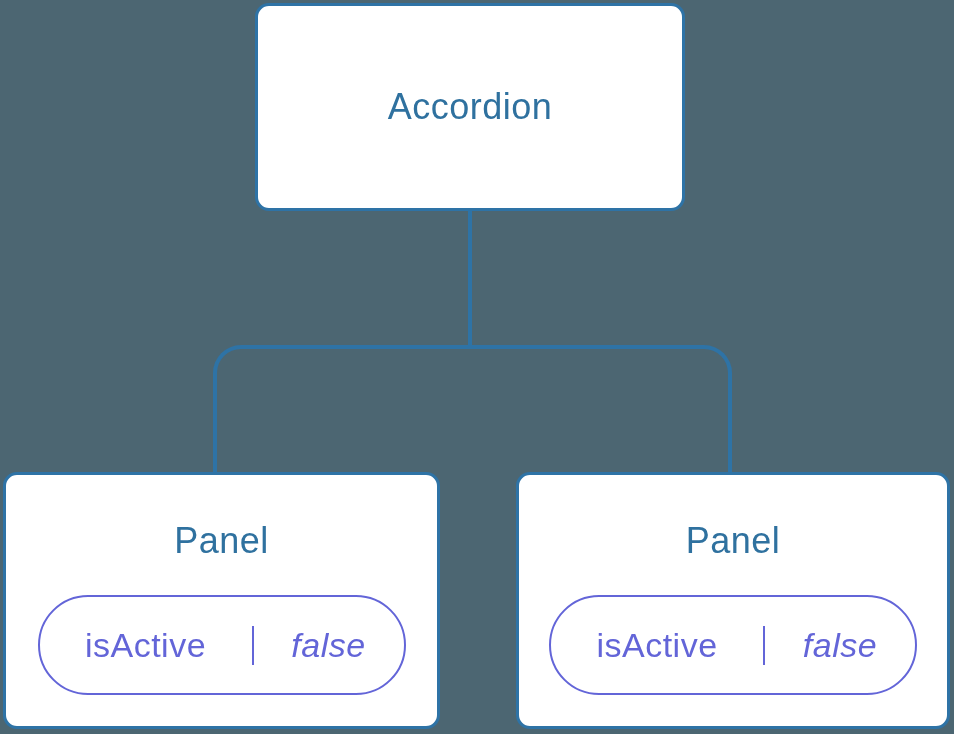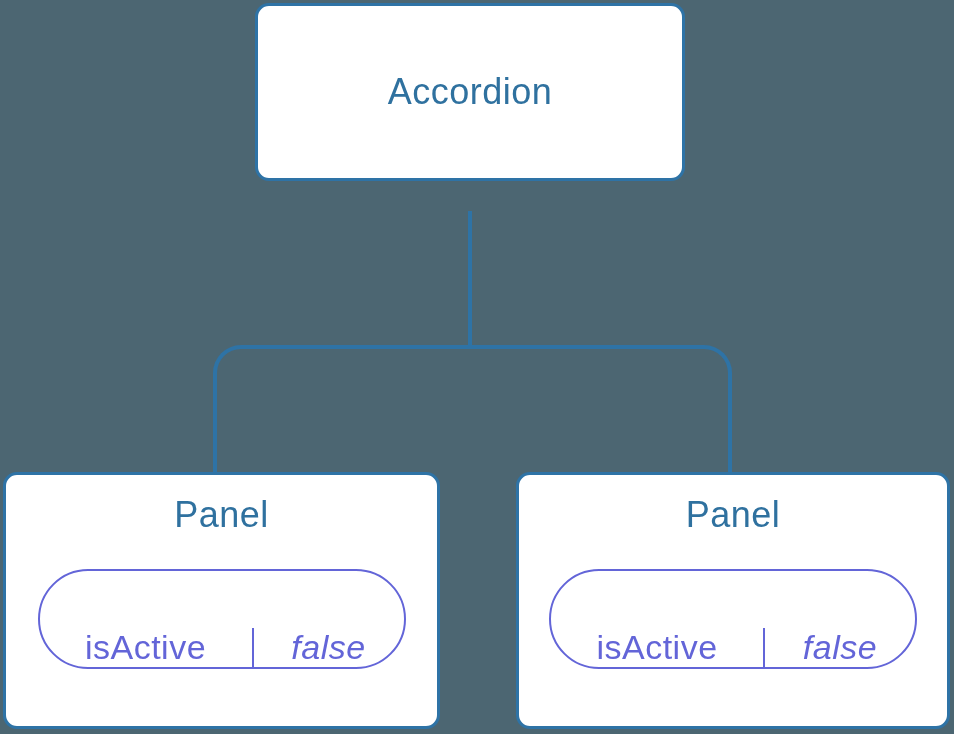--- a/index.html
+++ b/index.html
@@ -22,33 +22,33 @@
     border-radius: 14px;
     box-sizing: border-box;
     display: flex;
     flex-direction: column;
     align-items: center;
   }
   .node-root {
     left: 255px;
     top: 3px;
     width: 430px;
-    height: 178px;
+    height: 208px;
     justify-content: center;
   }
   .node-label {
     color: var(--node-label, #2F719F);
     font-size: 36px;
     font-weight: 500;
     letter-spacing: 0.5px;
   }
   .node-panel-left  { left: 3px;   top: 472px; width: 437px; height: 257px; }
   .node-panel-right { left: 516px; top: 472px; width: 434px; height: 257px; }
   .panel-title {
-    margin-top: 14px;
+    margin-top: 40px;
     line-height: 52px;
   }
   
   .stem {
     position: absolute;
     left: 468px;
     top: 211px;
     width: 4px;
     height: 138px;
     background: var(--connector, #2E73A6);
@@ -68,21 +68,21 @@
   }
   
   .pill {
     margin-top: 28px;
     width: 368px;
     height: 100px;
     box-sizing: border-box;
     border: 2px solid var(--state, #6365D8);
     border-radius: 50px;
     display: flex;
-    align-items: flex-end;
+    align-items: center;
     overflow: hidden;
   }
   .pill-cell {
     display: flex;
     align-items: center;
     justify-content: center;
     color: var(--state, #6365D8);
     font-size: 34px;
     font-weight: 400;
     letter-spacing: 0.5px;

